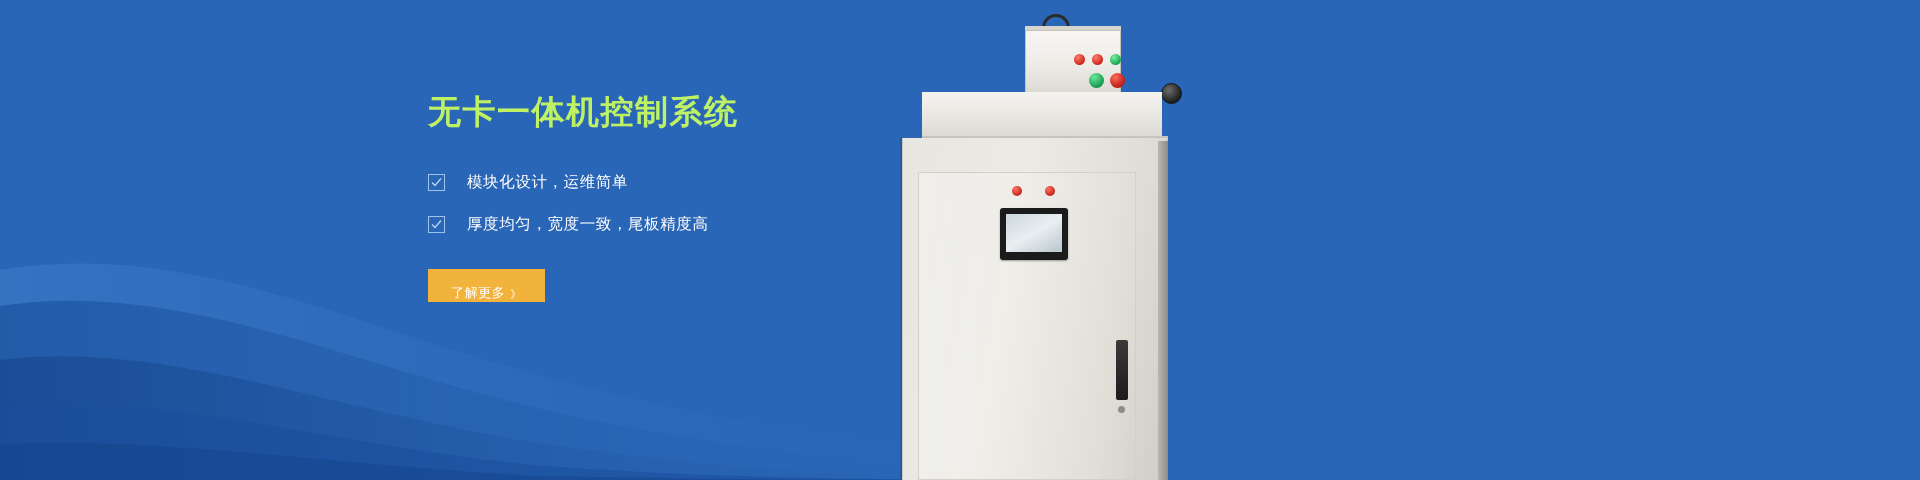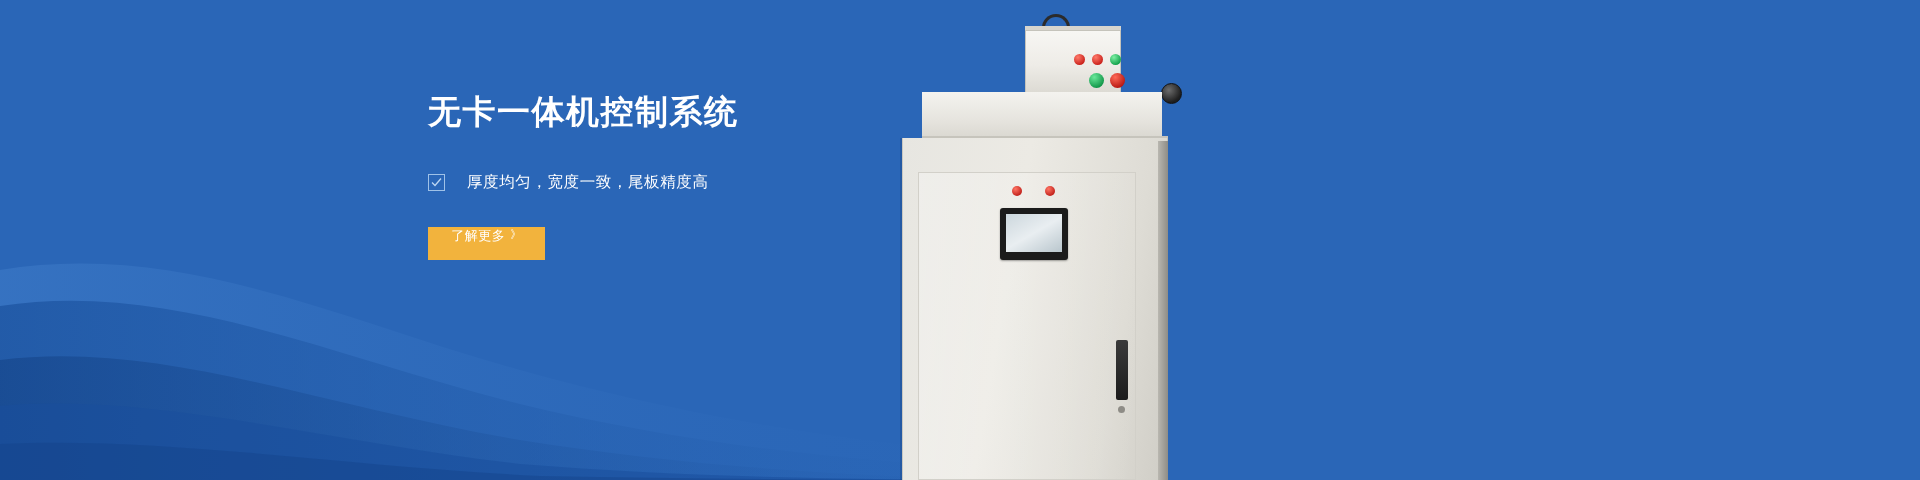--- a/index.html
+++ b/index.html
@@ -21,21 +21,21 @@
   .waves { position:absolute; left:0; bottom:0; width:1100px; height:360px; pointer-events:none; }
   .waves svg { display:block; width:100%; height:100%; }
 
   
   #content {
     position:absolute;
     left:428px; top:92px;
     width:560px;
   }
   #hero-title {
-    color:#ffffff;
+    color:#bef264;
     font-size:33px;
     font-weight:bold;
     letter-spacing:1.5px;
     line-height:1.2;
     white-space:nowrap;
   }
   #feature-list { margin-top:40px; }
   .feature-item {
     display:flex;
     align-items:center;
@@ -51,21 +51,21 @@
   }
   .check-box svg { position:absolute; left:1px; top:1px; }
   .feature-label {
     color:#ffffff;
     font-size:15.5px;
     letter-spacing:0.6px;
   }
   #cta-button {
     margin-top:13px;
     display:inline-flex;
-    align-items:flex-start;
+    align-items:flex-end;
     justify-content:center;
     background:#f2b33d;
     color:#ffffff;
     width:117px; height:33px;
     font-size:13px;
     letter-spacing:0.5px;
     border:none;
     cursor:pointer;
     font-family:"Liberation Sans","DejaVu Sans",sans-serif;
   }
@@ -252,20 +252,28 @@
     <div class="handle"></div>
     <div class="handle-dot"></div>
   </div>
 
   <div id="content">
 
     <h1 id="hero-title">无卡一体机控制系统</h1>
 
     <div id="feature-list">
 
+      <div class="feature-item">
+        <span class="check-box">
+          <svg width="13" height="13" viewBox="0 0 13 13" xmlns="http://www.w3.org/2000/svg">
+            <polyline points="2,6.5 5,9.5 11,2.5" fill="none" stroke="#bcd6f2" stroke-width="1.3"></polyline>
+          </svg>
+        </span>
+        <span class="feature-label">模块化设计，运维简单</span>
+      </div>
 
 
       <div class="feature-item">
         <span class="check-box">
           <svg width="13" height="13" viewBox="0 0 13 13" xmlns="http://www.w3.org/2000/svg">
             <polyline points="2,6.5 5,9.5 11,2.5" fill="none" stroke="#bcd6f2" stroke-width="1.3"></polyline>
           </svg>
         </span>
         <span class="feature-label">厚度均匀，宽度一致，尾板精度高</span>
       </div>

